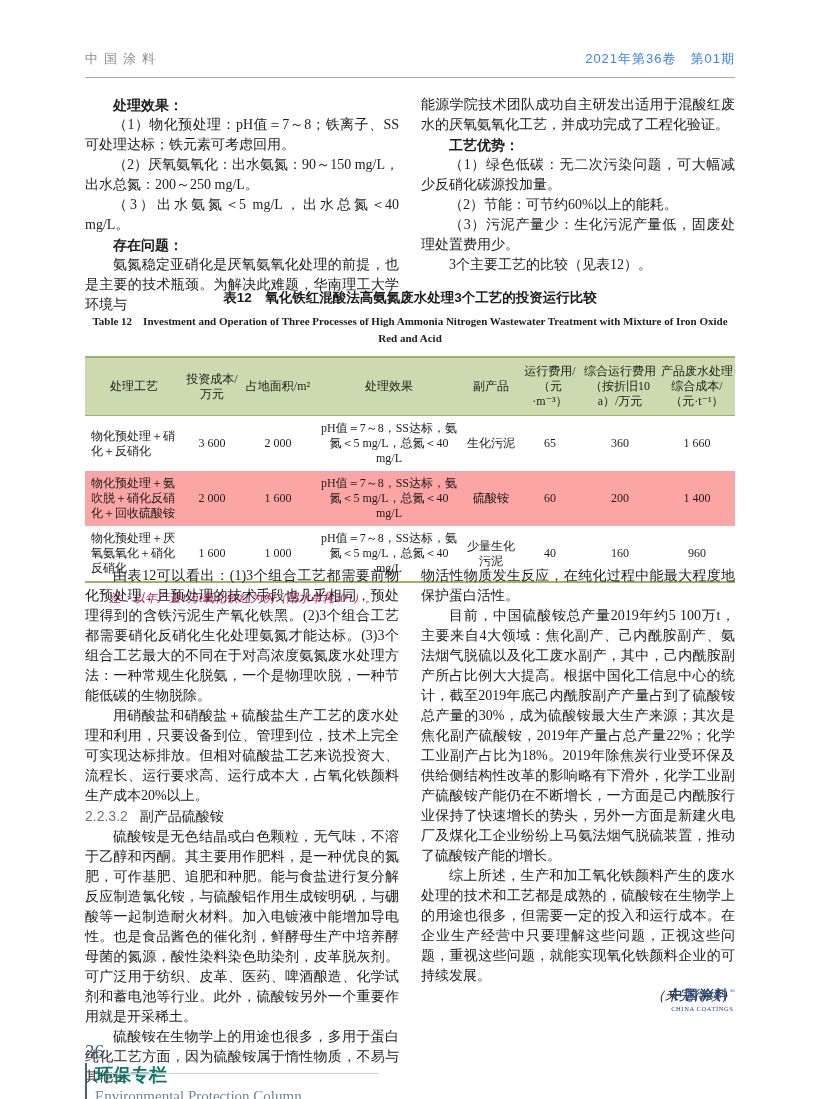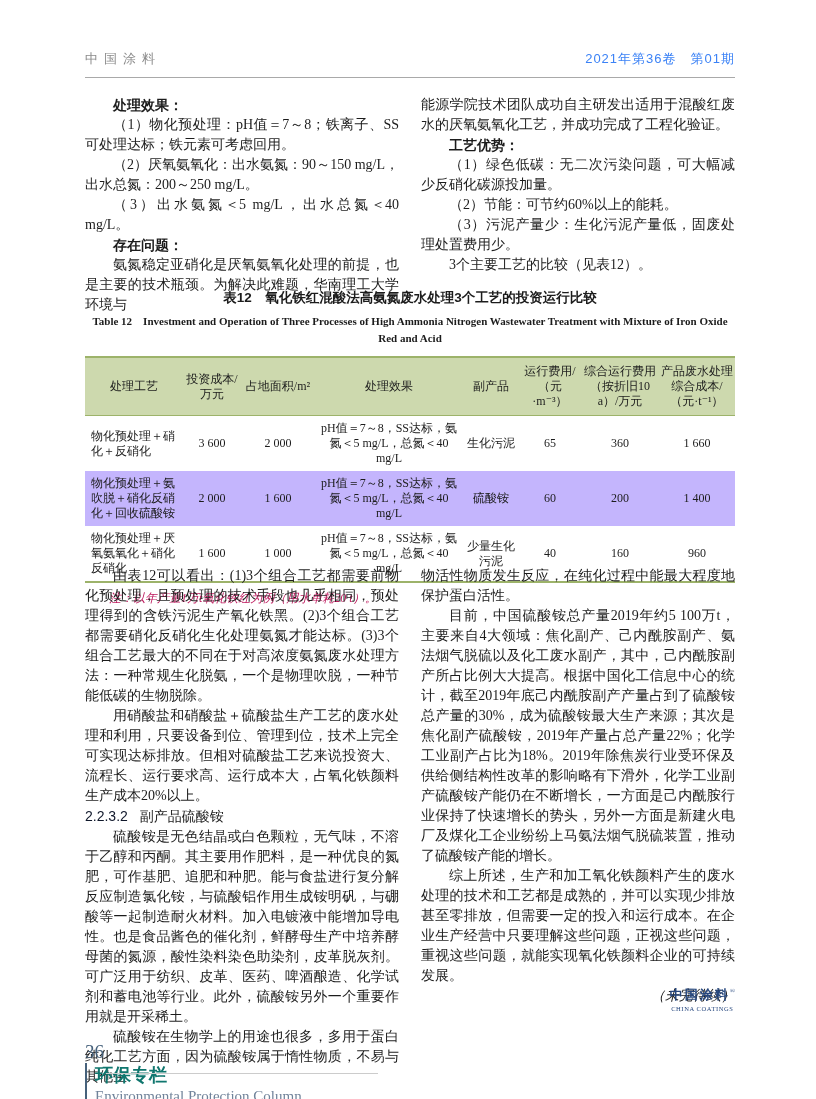--- a/index.html
+++ b/index.html
@@ -19,37 +19,37 @@
   .cols{position:absolute;left:85px;width:650px;display:flex;gap:22px;}
   .cols.top{top:95px;}
   .cols.bottom{top:566px;}
   .col{width:314px;font-size:14px;line-height:20px;text-align:justify;}
   .col p{margin:0;}
   .col .p{text-indent:2em;}
   .col .cont{text-indent:0;}
   .col .h{text-indent:2em;font-weight:bold;
           font-family:"Liberation Sans","DejaVu Sans",sans-serif;}
   .sec{margin:0;display:flex;align-items:baseline;}
-  .sec .sec-num{color:#0f172a;font-family:"Liberation Sans","DejaVu Sans",sans-serif;
+  .sec .sec-num{color:#737373;font-family:"Liberation Sans","DejaVu Sans",sans-serif;
                 margin-right:12px;font-size:14px;}
   .sec .sec-title{font-size:14px;}
   .endline{text-align:right;font-style:italic;}
 
   
   .tableblock{position:absolute;left:85px;top:289px;width:650px;}
   .t-cn{text-align:center;font-weight:bold;font-size:13.5px;
         font-family:"Liberation Sans","DejaVu Sans",sans-serif;margin:0 0 6px 0;}
   .t-en{text-align:center;font-weight:bold;font-size:11px;line-height:17px;
         font-family:"Liberation Serif","DejaVu Serif",serif;margin:0 auto 9px auto;max-width:640px;}
   table.invest{width:100%;border-collapse:collapse;font-size:12px;line-height:15px;
         border-top:2px solid #9db36a;border-bottom:2px solid #9db36a;}
   table.invest th{background:#cdd9ae;font-weight:normal;text-align:center;
         vertical-align:middle;padding:6px 2px;border-bottom:1.5px solid #9db36a;}
   table.invest td{padding:5px 2px;text-align:center;vertical-align:middle;}
-  table.invest tr.shade td{background:#c4b5fd;}
+  table.invest tr.shade td{background:#fca5a5;}
   table.invest td.proc{text-align:left;padding-left:6px;}
   .tnote{font-size:12px;color:#be185d;font-style:italic;margin:7px 0 0 0;text-indent:2em;}
 
   
   .logo{position:absolute;right:81px;top:985px;text-align:center;color:#26477e;}
   .logo .cn{font-family:"Liberation Sans","DejaVu Sans",sans-serif;font-weight:bold;
             font-size:13px;letter-spacing:2px;}
   .logo .reg{font-size:7px;vertical-align:super;}
   .logo .en{font-family:"Liberation Serif","DejaVu Serif",serif;font-size:6.5px;
             letter-spacing:0.6px;margin-top:1px;}
@@ -162,21 +162,21 @@
       <p class="sec">
         <span class="sec-num">2.2.3.2</span>
         <span class="sec-title">副产品硫酸铵</span>
       </p>
       <p class="p">硫酸铵是无色结晶或白色颗粒，无气味，不溶于乙醇和丙酮。其主要用作肥料，是一种优良的氮肥，可作基肥、追肥和种肥。能与食盐进行复分解反应制造氯化铵，与硫酸铝作用生成铵明矾，与硼酸等一起制造耐火材料。加入电镀液中能增加导电性。也是食品酱色的催化剂，鲜酵母生产中培养酵母菌的氮源，酸性染料染色助染剂，皮革脱灰剂。可广泛用于纺织、皮革、医药、啤酒酿造、化学试剂和蓄电池等行业。此外，硫酸铵另外一个重要作用就是开采稀土。</p>
       <p class="p">硫酸铵在生物学上的用途也很多，多用于蛋白纯化工艺方面，因为硫酸铵属于惰性物质，不易与其他生</p>
     </div>
     <div class="col">
       <p class="cont">物活性物质发生反应，在纯化过程中能最大程度地保护蛋白活性。</p>
       <p class="p">目前，中国硫酸铵总产量2019年约5 100万t，主要来自4大领域：焦化副产、己内酰胺副产、氨法烟气脱硫以及化工废水副产，其中，己内酰胺副产所占比例大大提高。根据中国化工信息中心的统计，截至2019年底己内酰胺副产产量占到了硫酸铵总产量的30%，成为硫酸铵最大生产来源；其次是焦化副产硫酸铵，2019年产量占总产量22%；化学工业副产占比为18%。2019年除焦炭行业受环保及供给侧结构性改革的影响略有下滑外，化学工业副产硫酸铵产能仍在不断增长，一方面是己内酰胺行业保持了快速增长的势头，另外一方面是新建火电厂及煤化工企业纷纷上马氨法烟气脱硫装置，推动了硫酸铵产能的增长。</p>
-      <p class="p">综上所述，生产和加工氧化铁颜料产生的废水处理的技术和工艺都是成熟的，并可以实现少排放甚至零排放，但需要一定的投入和运行成本。在企业生产经营中只要理解这些问题，正视这些问题，重视这些问题，就能实现氧化铁颜料企业的可持续发展。</p>
+      <p class="p">综上所述，生产和加工氧化铁颜料产生的废水处理的技术和工艺都是成熟的，硫酸铵在生物学上的用途也很多，但需要一定的投入和运行成本。在企业生产经营中只要理解这些问题，正视这些问题，重视这些问题，就能实现氧化铁颜料企业的可持续发展。</p>
       <p class="endline">（未完待续）</p>
     </div>
   </div>
 
   <div class="logo">
     <div>
       <span class="cn">中国涂料</span><span class="reg">®</span>
     </div>
     <div class="en">CHINA COATINGS</div>
   </div>

